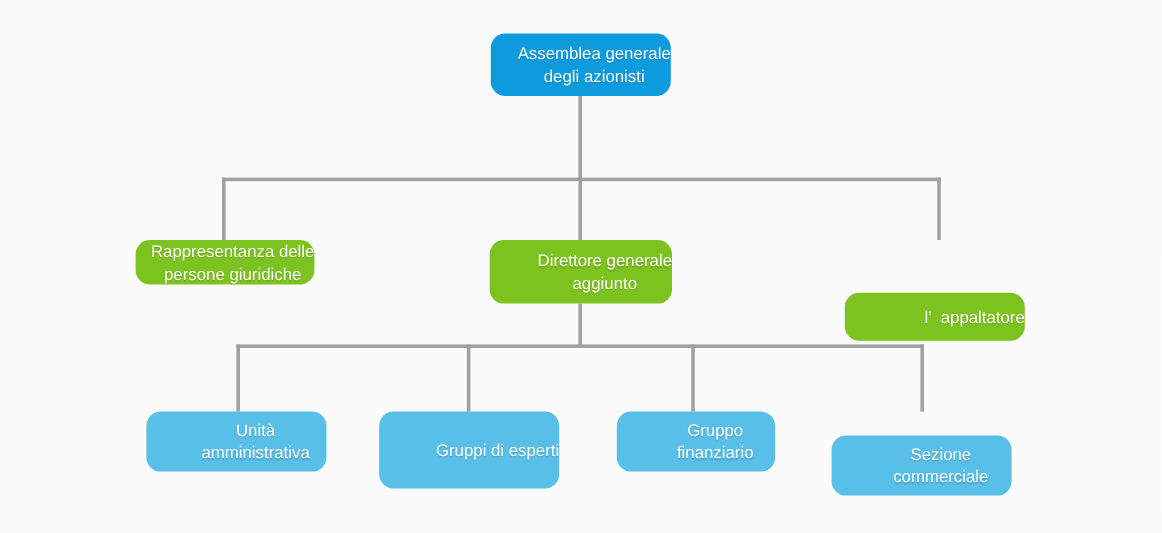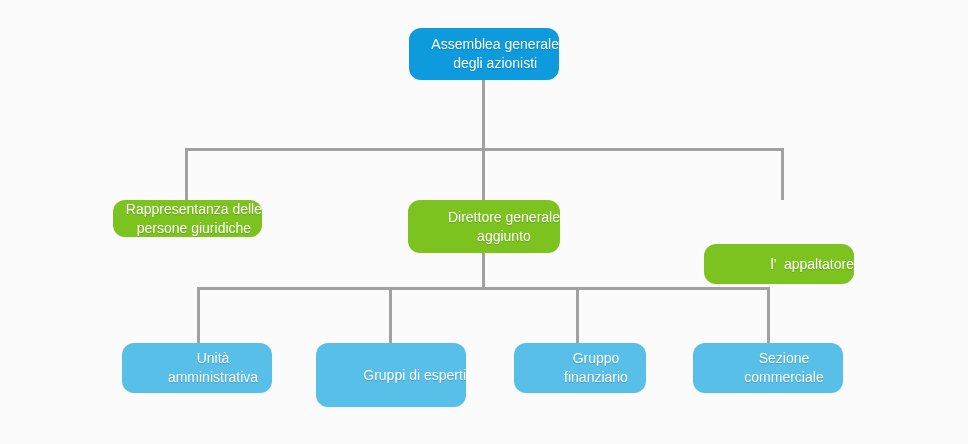--- a/index.html
+++ b/index.html
@@ -38,21 +38,21 @@
   .node.level3 { background: var(--color-level3, #58bfe9); padding-left: 32px; }
 
   
   .n-root { left: 409px; top: 28px;  width: 150px; height: 52px; }
   .n-2a   { left: 113px; top: 200px; width: 149px; height: 37px; }
   .n-2b   { left: 408px; top: 200px; width: 152px; height: 53px; }
   .n-2c   { left: 704px; top: 200px; width: 150px; height: 40px; margin-top: 44px; }
   .n-3a   { left: 122px; top: 343px; width: 150px; height: 50px; }
   .n-3b   { left: 316px; top: 343px; width: 150px; height: 64px; }
   .n-3c   { left: 514px; top: 343px; width: 132px; height: 50px; }
-  .n-3d   { left: 693px; top: 343px; width: 150px; height: 50px; }
+  .n-3d   { left: 693px; top: 363px; width: 150px; height: 50px; }
 
   
   .c-root-v  { left: 482px; top: 80px;  width: 3px;   height: 70px; }
   .c-h1      { left: 185px; top: 148px; width: 599px; height: 3px;  }
   .c-2a-v    { left: 185px; top: 148px; width: 3px;   height: 52px; }
   .c-2b-v    { left: 482px; top: 148px; width: 3px;   height: 52px; }
   .c-2c-v    { left: 781px; top: 148px; width: 3px;   height: 52px; }
   .c-mid-v   { left: 482px; top: 253px; width: 3px;   height: 37px; }
   .c-h2      { left: 197px; top: 287px; width: 573px; height: 3px;  }
   .c-3a-v    { left: 197px; top: 287px; width: 3px;   height: 56px; }

